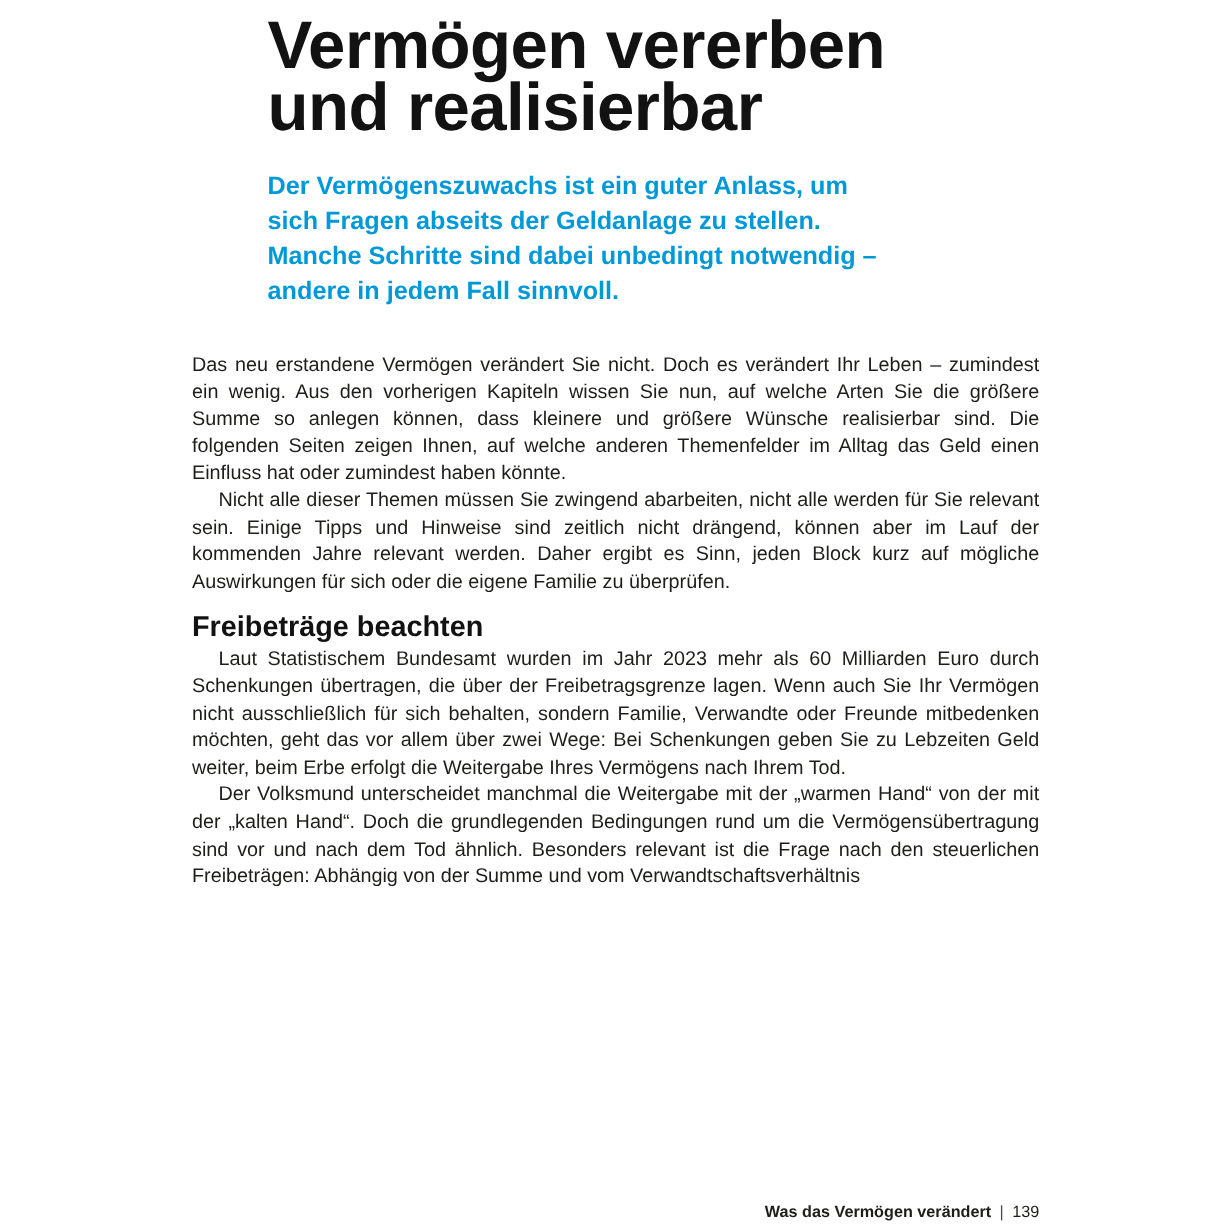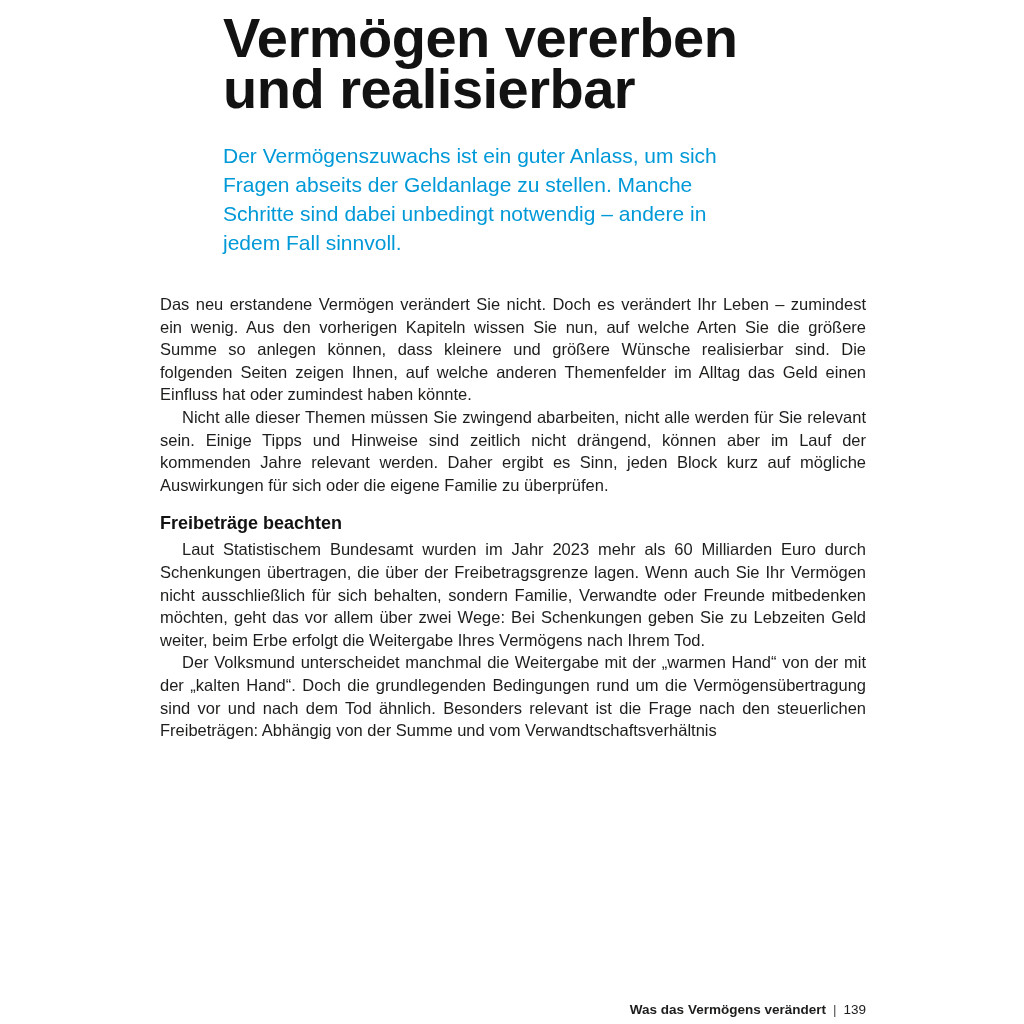--- a/index.html
+++ b/index.html
@@ -31,41 +31,41 @@
   }
   .title .line { display: block; }
   .lead {
     position: absolute;
     left: 223px;
     top: 141px;
     width: 512px;
     margin: 0;
     font-size: 21px;
     line-height: 29px;
-    font-weight: 400;
+    font-weight: 700;
     color: #0099d8;
     text-align: left;
   }
   .body-col {
     position: absolute;
     left: 160px;
     top: 293px;
     width: 706px;
     font-size: 16.5px;
     line-height: 22.6px;
     text-align: justify;
     -webkit-hyphens: auto;
     hyphens: auto;
     color: #1d1d1b;
   }
   .body-col p { margin: 0; }
   .body-col p.indent { text-indent: 22px; }
   h2.section {
     margin: 15px 0 3px 0;
-    font-size: 18px;
+    font-size: 24px;
     line-height: 24px;
     font-weight: 700;
     color: #121212;
     text-align: left;
   }
   .footer {
     position: absolute;
     right: 158px;
     bottom: 5px;
     font-size: 13.5px;
@@ -93,16 +93,16 @@
     <p>Das neu erstandene Vermögen verändert Sie nicht. Doch es verändert Ihr Leben – zumindest ein wenig. Aus den vorherigen Kapiteln wissen Sie nun, auf welche Arten Sie die größere Summe so anlegen können, dass kleinere und größere Wünsche realisierbar sind. Die folgenden Seiten zeigen Ihnen, auf welche anderen Themenfelder im Alltag das Geld einen Einfluss hat oder zumindest haben könnte.</p>
     <p class="indent">Nicht alle dieser Themen müssen Sie zwingend abarbeiten, nicht alle werden für Sie relevant sein. Einige Tipps und Hinweise sind zeitlich nicht drängend, können aber im Lauf der kommenden Jahre relevant werden. Daher ergibt es Sinn, jeden Block kurz auf mögliche Auswirkungen für sich oder die eigene Familie zu überprüfen.</p>
 
     <h2 class="section">Freibeträge beachten</h2>
 
     <p class="indent">Laut Statistischem Bundesamt wurden im Jahr 2023 mehr als 60 Milliarden Euro durch Schenkungen übertragen, die über der Freibetragsgrenze lagen. Wenn auch Sie Ihr Vermögen nicht ausschließlich für sich behalten, sondern Familie, Verwandte oder Freunde mitbedenken möchten, geht das vor allem über zwei Wege: Bei Schenkungen geben Sie zu Lebzeiten Geld weiter, beim Erbe erfolgt die Weitergabe Ihres Vermögens nach Ihrem Tod.</p>
     <p class="indent">Der Volksmund unterscheidet manchmal die Weitergabe mit der „warmen Hand“ von der mit der „kalten Hand“. Doch die grundlegenden Bedingungen rund um die Vermögensübertragung sind vor und nach dem Tod ähnlich. Besonders relevant ist die Frage nach den steuerlichen Freibeträgen: Abhängig von der Summe und vom Verwandtschaftsverhältnis</p>
   </div>
 
   <footer class="footer">
-    <span class="chapter">Was das Vermögens verändert</span><span class="sep">|</span><span class="pagenum">139</span>
+    <span class="chapter">Was das Vermögen verändert</span><span class="sep">|</span><span class="pagenum">139</span>
   </footer>
 
 </main>
 
 </body></html>

